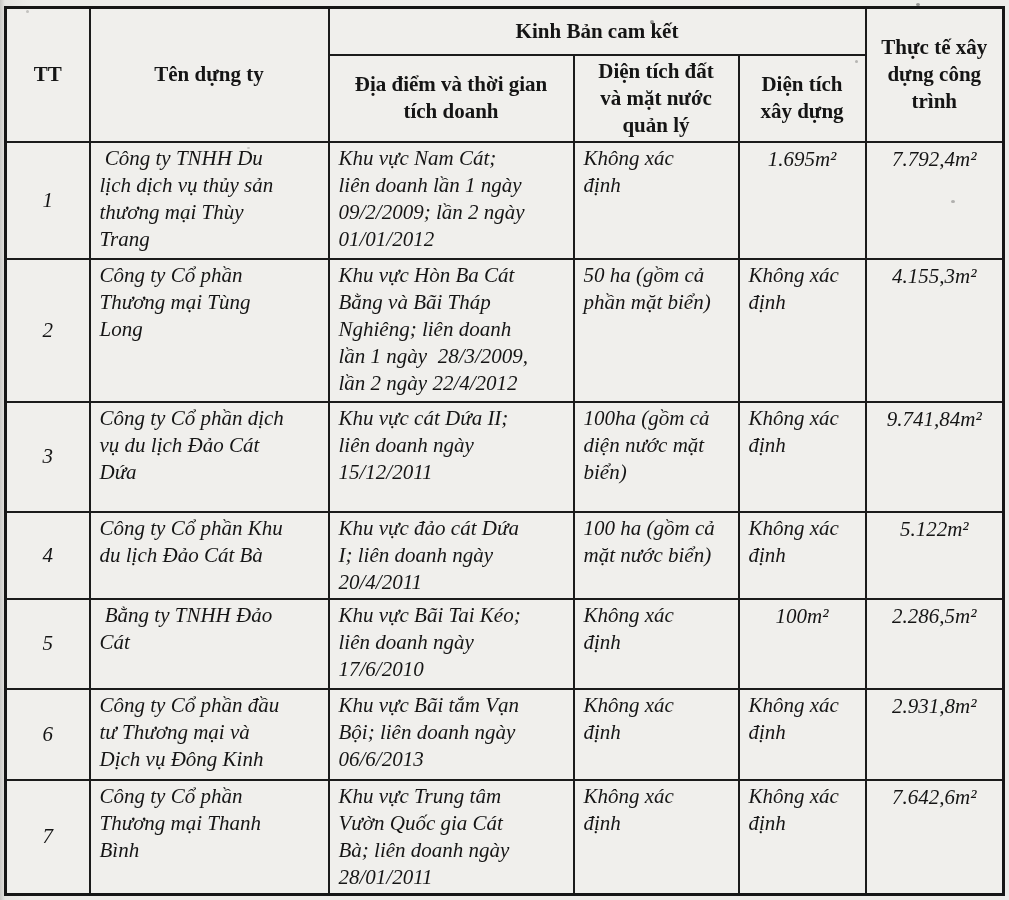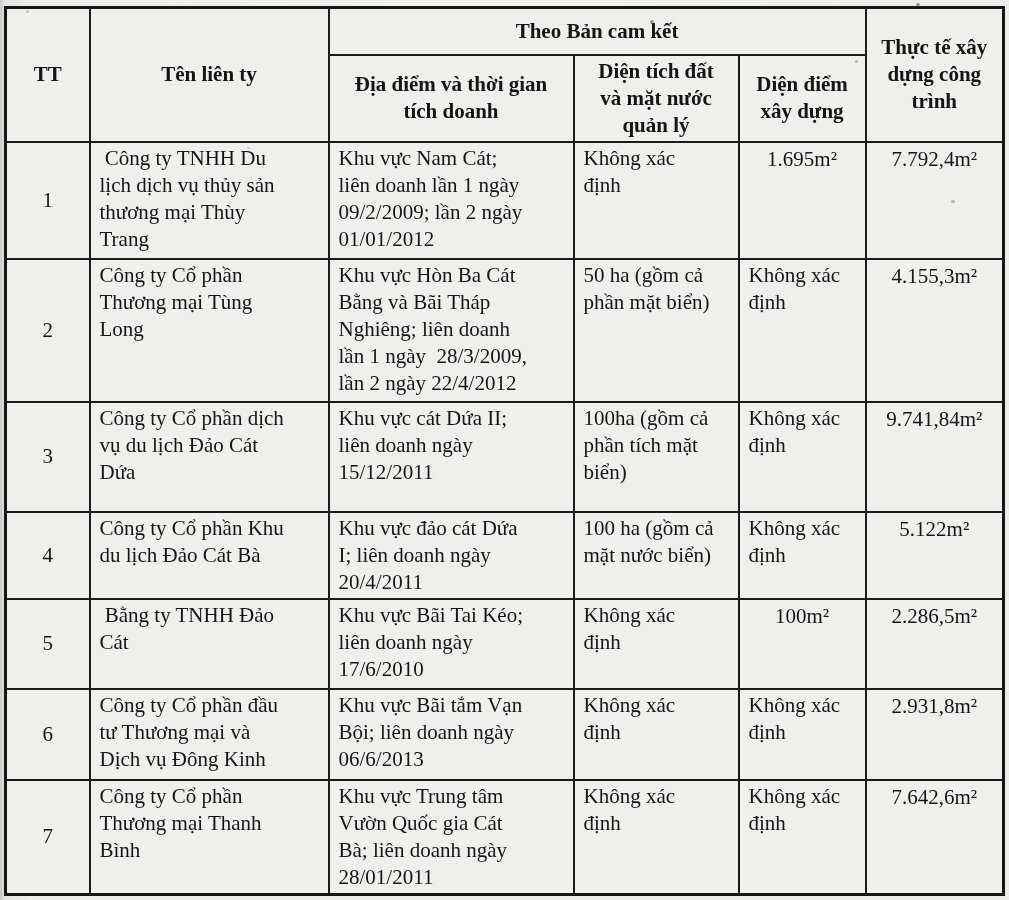--- a/index.html
+++ b/index.html
@@ -42,20 +42,21 @@
   th {
     font-weight: bold;
     text-align: center;
     vertical-align: middle;
     padding: 2px 4px;
   }
   td {
     vertical-align: top;
     text-align: left;
     padding: 2px 6px 2px 9px;
+    font-style: italic;
   }
   td.tt-col {
     text-align: center;
     vertical-align: middle;
     padding: 2px 2px;
   }
   td.company-col {
     padding-right: 18px;
   }
   td.actual-col {
@@ -92,33 +93,33 @@
       <col style="width:84px">
       <col style="width:239px">
       <col style="width:245px">
       <col style="width:165px">
       <col style="width:127px">
       <col style="width:138px">
     </colgroup>
     <thead>
       <tr class="hrow-1">
         <th rowspan="2">TT</th>
-        <th rowspan="2">Tên liên ty</th>
-        <th colspan="3">Theo Bản cam kết</th>
+        <th rowspan="2">Tên dựng ty</th>
+        <th colspan="3">Kinh Bản cam kết</th>
         <th rowspan="2">Thực tế xây
 dựng công
 trình</th>
       </tr>
       <tr class="hrow-2">
         <th>Địa điểm và thời gian
 tích doanh</th>
         <th>Diện tích đất
 và mặt nước
 quản lý</th>
-        <th>Diện điểm
+        <th>Diện tích
 xây dựng</th>
       </tr>
     </thead>
     <tbody>
       <tr class="brow-1">
         <td class="tt-col">1</td>
         <td class="company-col"> Công ty TNHH Du
 lịch dịch vụ thủy sản
 thương mại Thùy
 Trang</td>
@@ -149,21 +150,21 @@
       </tr>
       <tr class="brow-3">
         <td class="tt-col">3</td>
         <td class="company-col">Công ty Cổ phần dịch
 vụ du lịch Đảo Cát
 Dứa</td>
         <td>Khu vực cát Dứa II;
 liên doanh ngày
 15/12/2011</td>
         <td>100ha (gồm cả
-phần tích mặt
+diện nước mặt
 biển)</td>
         <td>Không xác
 định</td>
         <td class="actual-col">9.741,84m²</td>
       </tr>
       <tr class="brow-4">
         <td class="tt-col">4</td>
         <td class="company-col">Công ty Cổ phần Khu
 du lịch Đảo Cát Bà</td>
         <td>Khu vực đảo cát Dứa

